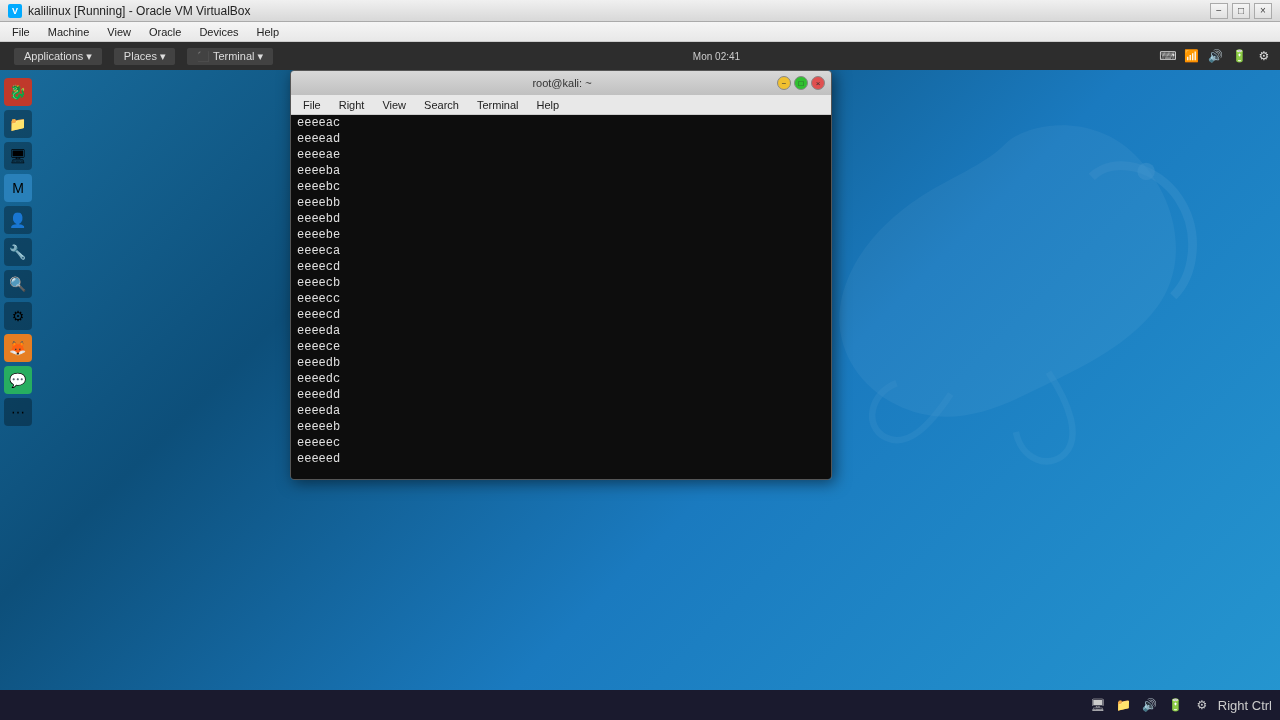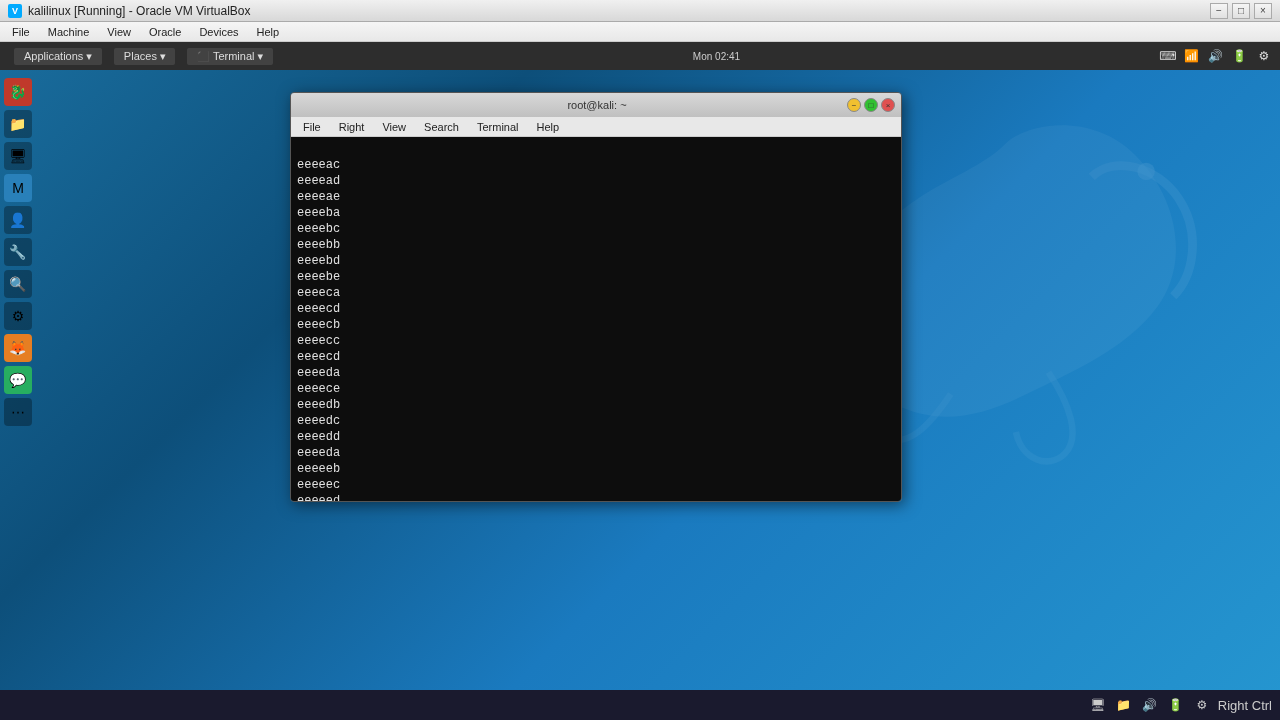--- a/index.html
+++ b/index.html
@@ -160,22 +160,22 @@
     .sidebar-icon.red { background: #c0392b; }
     .sidebar-icon.dark { background: rgba(0,0,0,0.3); }
     .sidebar-icon.blue { background: #2980b9; }
     .sidebar-icon.green { background: #27ae60; }
     .sidebar-icon.orange { background: #e67e22; }
 
     
     .terminal-window {
       position: absolute;
       left: 290px;
-      top: 22px;
-      width: 612px;
+      top: 0;
+      width: 542px;
       height: 410px;
       border: 1px solid #555;
       border-radius: 4px;
       overflow: hidden;
       box-shadow: 3px 3px 15px rgba(0,0,0,0.5);
       z-index: 10;
     }
     .terminal-titlebar {
       height: 24px;
       background: linear-gradient(to bottom, #d8d8d8, #c0c0c0);
@@ -220,21 +220,21 @@
       font-size: 11px;
       color: #222;
       cursor: pointer;
     }
 
     
     .terminal-body {
       background: #0d0d0d;
       height: calc(410px - 24px - 20px);
       overflow: hidden;
-      padding: 20px 6px;
+      padding: 0 6px;
       font-family: 'Courier New', monospace;
       font-size: 12px;
       color: #e0e0e0;
       position: relative;
     }
     .term-line {
       line-height: 16px;
       white-space: nowrap;
     }
     @keyframes blink { 50% { opacity: 0; } }

